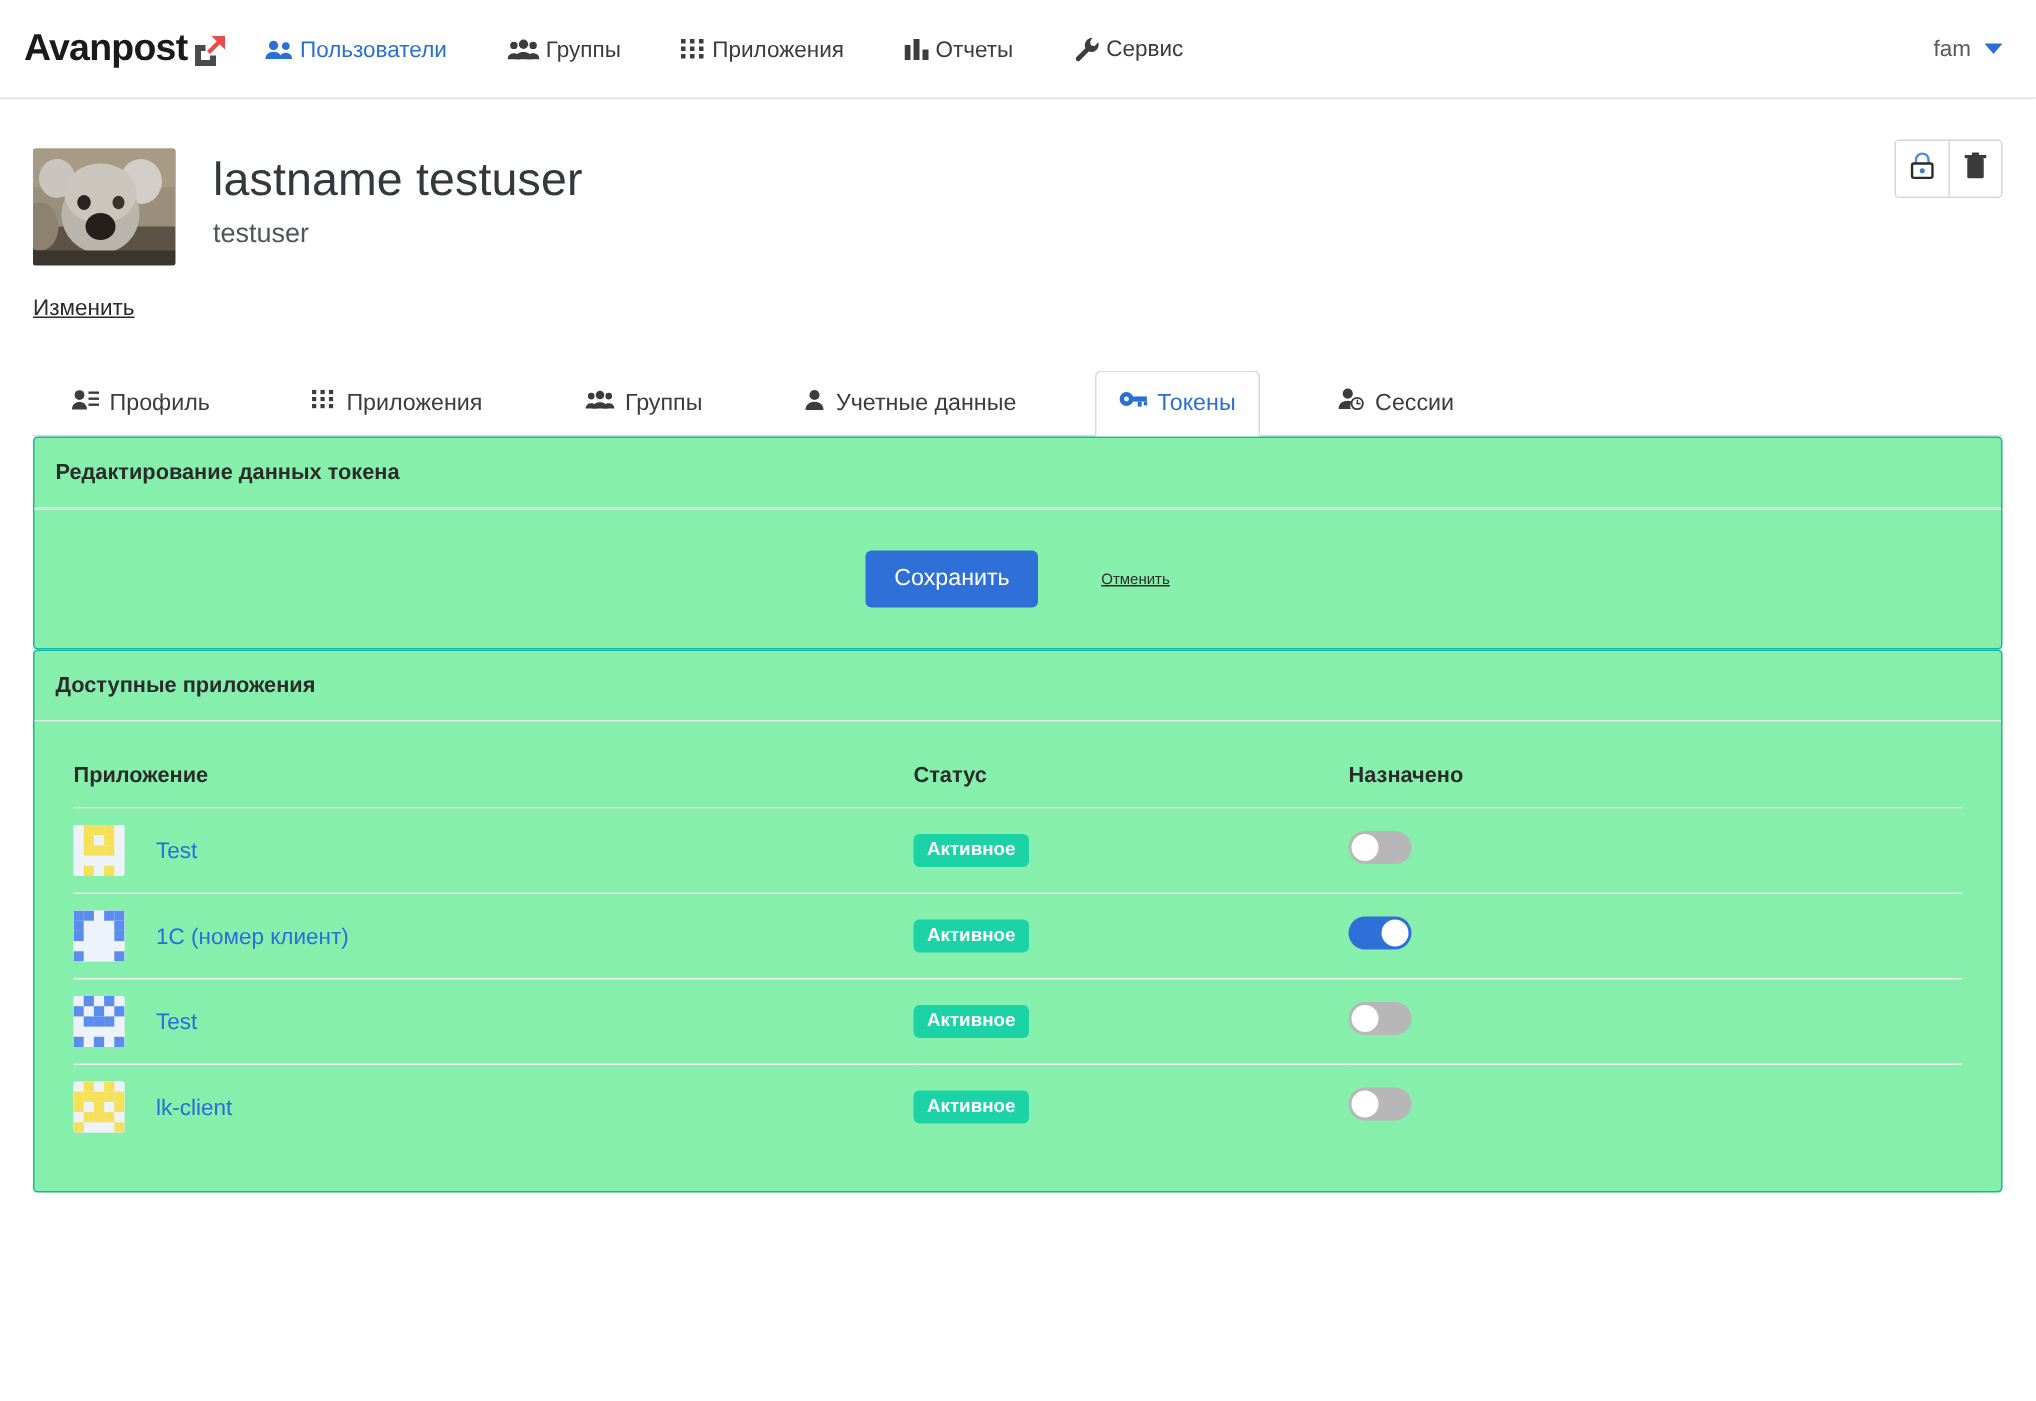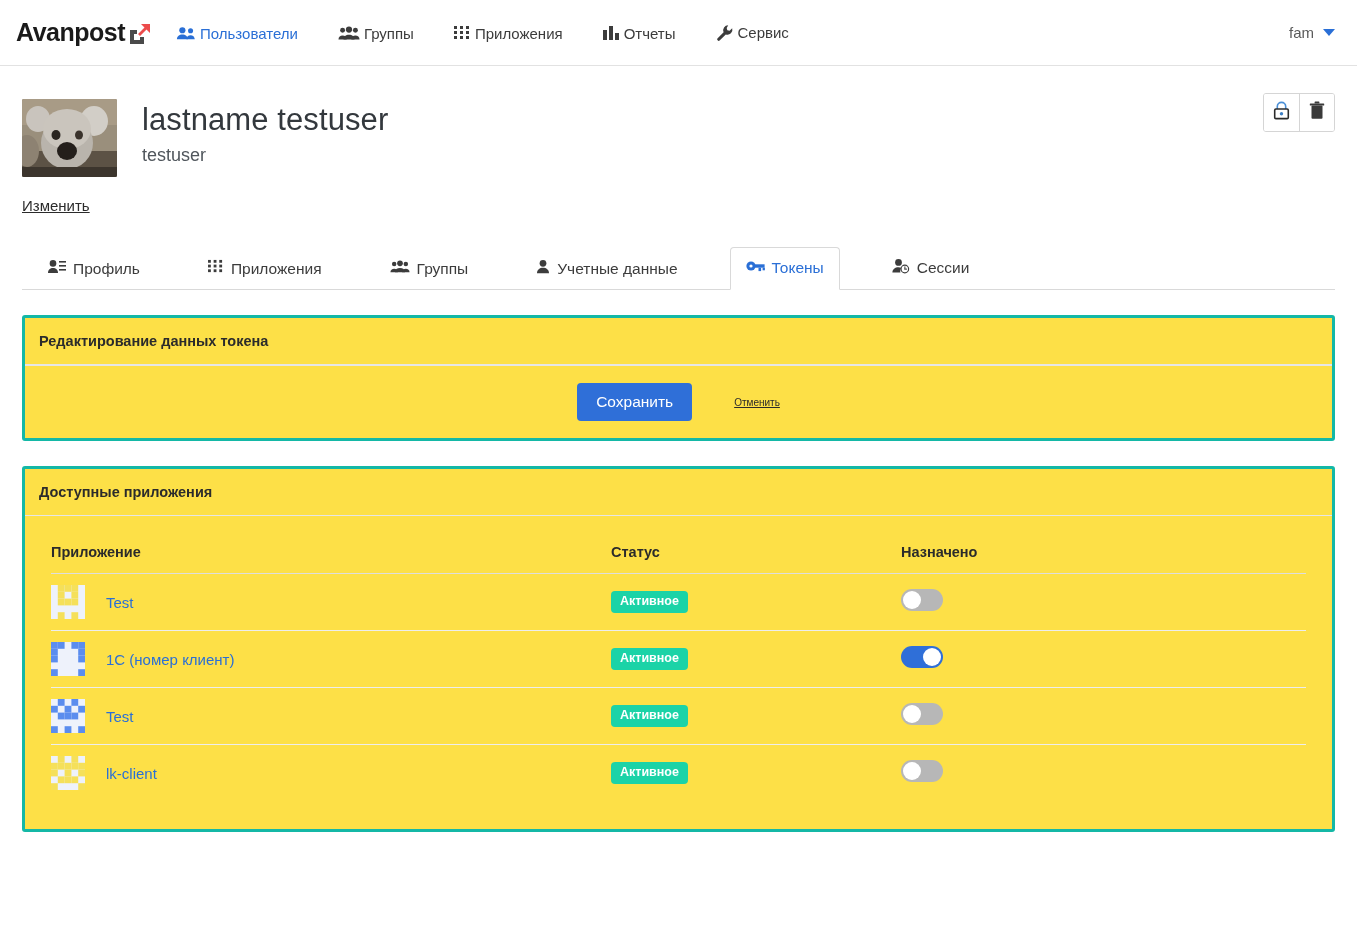--- a/index.html
+++ b/index.html
@@ -97,22 +97,21 @@
     border-radius: 4px 4px 0 0; margin-bottom: -1px; background: transparent;
     white-space: nowrap;
   }
   .tab.active {
     color: #2a6fd6; background: #fff;
     border-color: #d9d9d9; border-bottom: 1px solid #fff;
   }
 
   
   .panel {
-    border: 3px solid #14b8a6; border-radius: 3px; background: #fde047;
-    margin-top: 25px;
+    border: 1px solid #14b8a6; border-radius: 3px; background: #86efac;
   }
   .panel-head {
     padding: 15px 14px; border-bottom: 1px solid #e6e6e6;
     font-size: 14.5px; font-weight: bold; color: #2b2b2b;
   }
   .panel-body { padding: 22px 14px 20px 14px; }
 
   .form-row { display: flex; align-items: center; }
   .form-label {
     width: 325px; flex: 0 0 325px; padding-left: 26px;
@@ -124,21 +123,21 @@
     font-family: inherit; font-size: 15px; color: #35393d; outline: none;
   }
   .check-row { display: flex; align-items: center; margin-top: 27px; padding-left: 345px; }
   .checkbox {
     width: 17px; height: 17px; border: 2px solid #2a6fd6; border-radius: 2px;
     background: #fff; cursor: pointer; flex: 0 0 17px;
   }
   .check-label { margin-left: 13px; font-size: 15px; color: #2b2b2b; }
 
   .panel-footer {
-    border-top: 1px solid #e6e6e6; padding: 17px 0;
+    border-top: 1px solid #e6e6e6; padding: 27px 0;
     display: flex; align-items: center; justify-content: center; gap: 42px;
   }
   .btn-primary {
     background: #2f6fd8; color: #fff; border: none; border-radius: 4px;
     padding: 10px 19px; font-family: inherit; font-size: 15.5px; cursor: pointer;
   }
   .link-btn {
     background: none; border: none; font-family: inherit; font-size: 10px;
     color: #2b2b2b; text-decoration: underline; cursor: pointer; padding: 0;
   }

